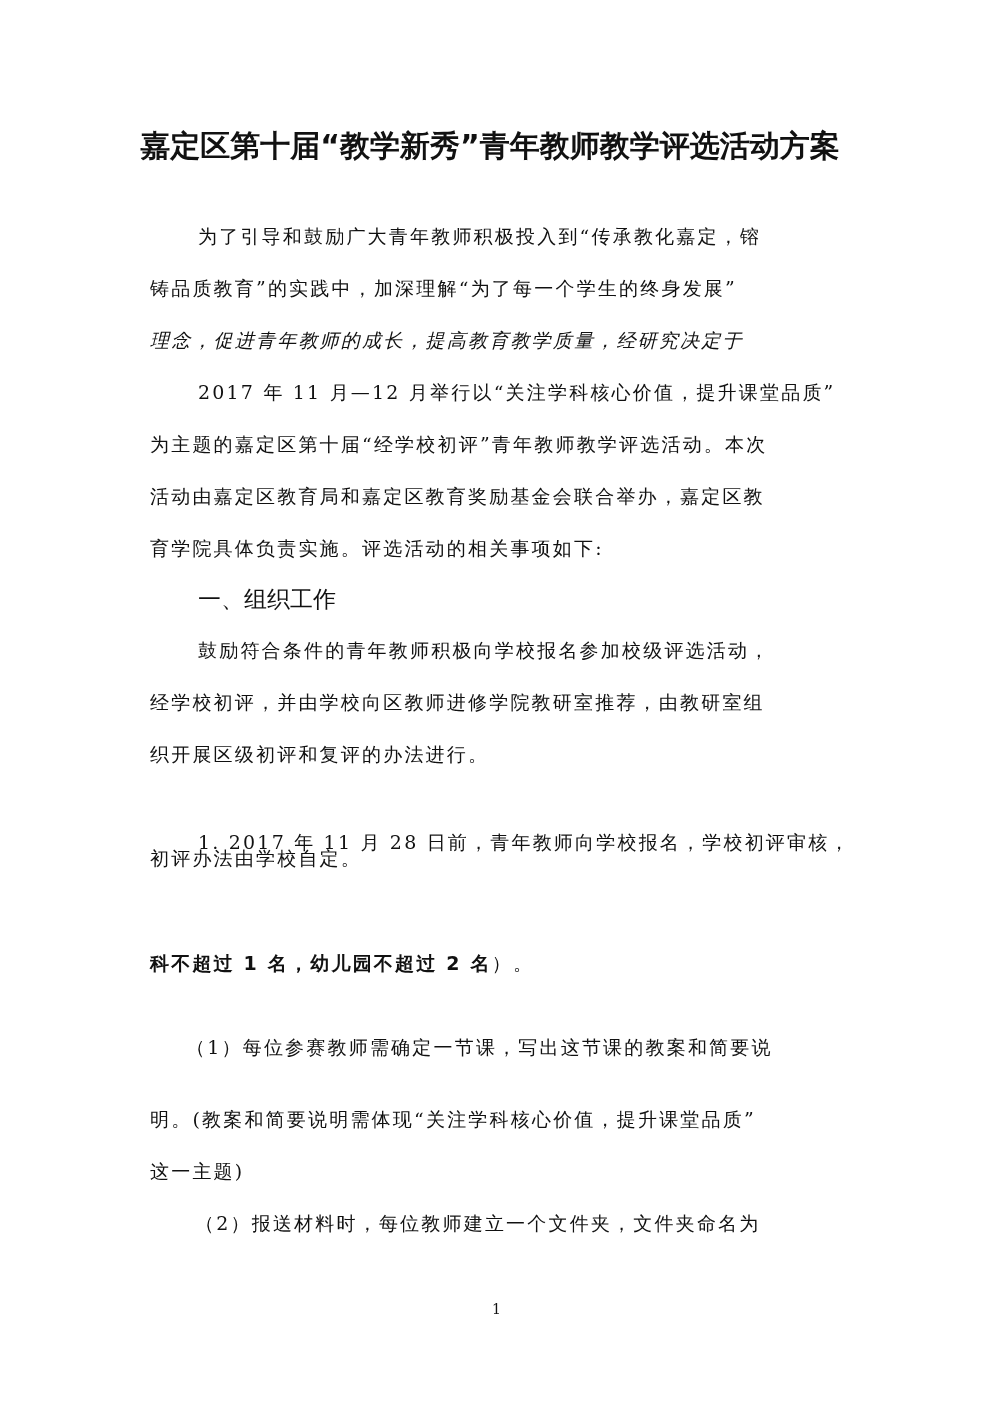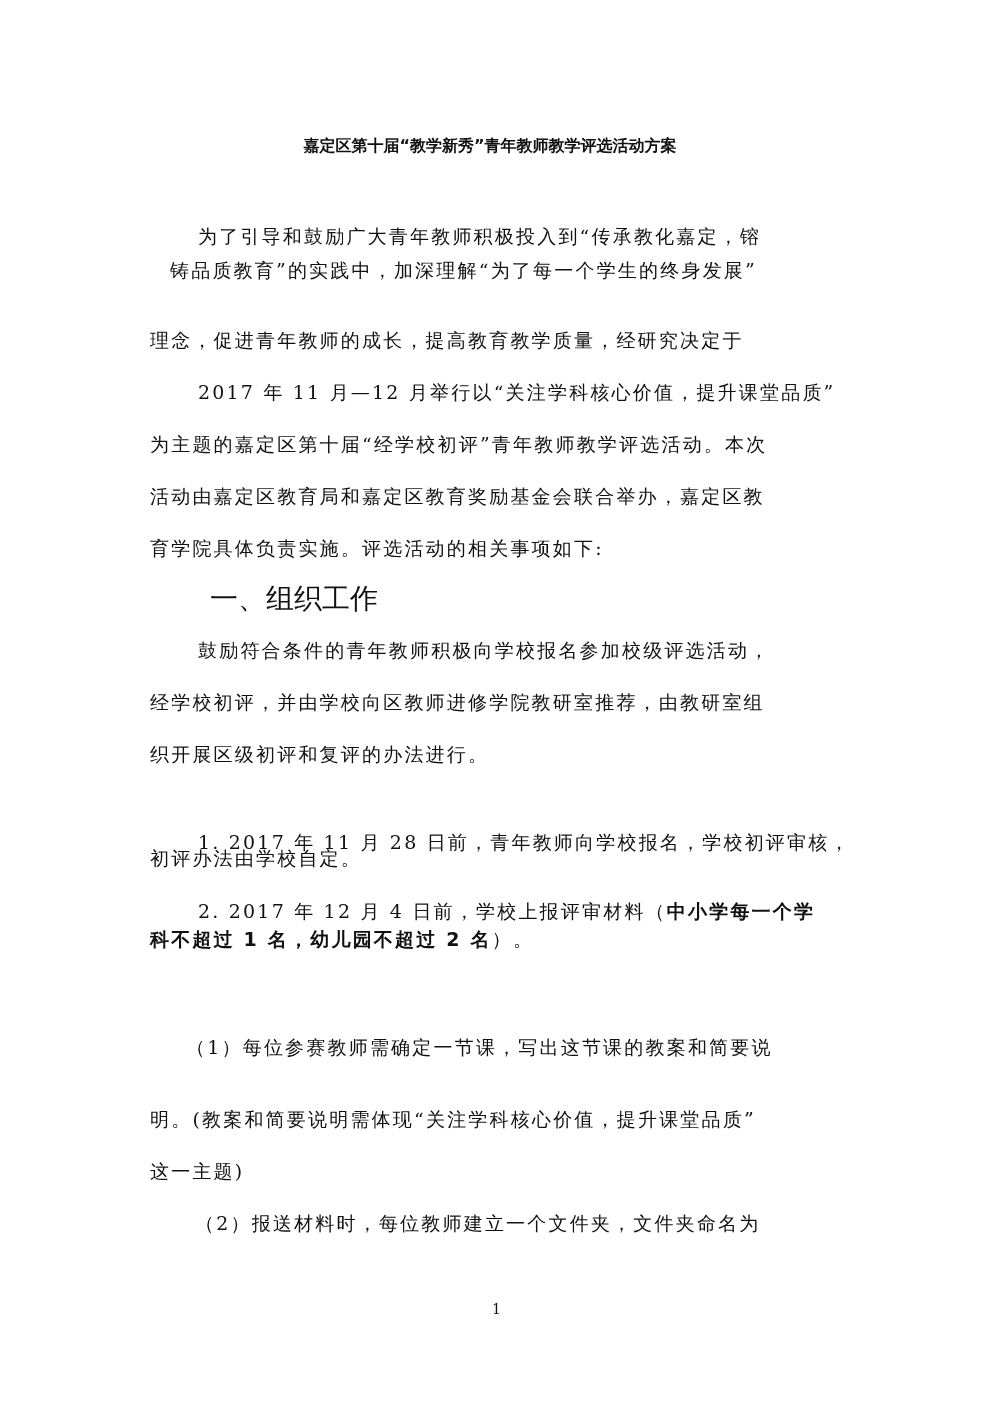--- a/index.html
+++ b/index.html
@@ -23,39 +23,39 @@
       background: #ffffff;
     }
     .title {
       position: absolute;
       left: 0;
       width: 980px;
       top: 128px;
       text-align: center;
       font-family: "DejaVu Sans", "Liberation Sans", sans-serif;
       font-weight: bold;
-      font-size: 16px;
+      font-size: 30px;
       letter-spacing: 0px;
       line-height: 36px;
       white-space: nowrap;
     }
     .line {
       position: absolute;
       left: 150px;
       font-size: 19px;
       line-height: 30px;
       white-space: nowrap;
       letter-spacing: 2.2px;
     }
     .indent { left: 198px; }
     .heading {
       position: absolute;
-      left: 210px;
+      left: 198px;
       font-family: "DejaVu Sans", "Liberation Sans", sans-serif;
-      font-size: 28px;
+      font-size: 23px;
       line-height: 32px;
       white-space: nowrap;
       text-align: center;
     }
     .bold {
       font-weight: bold;
       font-family: "DejaVu Sans", "Liberation Sans", sans-serif;
     }
     .page-number {
       position: absolute;
@@ -68,40 +68,37 @@
     }
   </style>
 </head>
 <body>
 
 <div class="page">
 
   <div class="title">嘉定区第十届“教学新秀”青年教师教学评选活动方案</div>
 
   <div class="line indent" style="top:221px;">为了引导和鼓励广大青年教师积极投入到“传承教化嘉定，镕</div>
-  <div class="line" style="top:255px;margin-left:20px;">铸品质教育”的实践中，加深理解“为了每一个学生的终身发展”</div>
-  <div class="line" style="top:325px;">理念，促进青年教师的成长，提高教育教学质量，经研究决定于</div>
+  <div class="line" style="top:273px;">铸品质教育”的实践中，加深理解“为了每一个学生的终身发展”</div>
+  <div class="line" style="top:325px;font-style:italic;">理念，促进青年教师的成长，提高教育教学质量，经研究决定于</div>
   <div class="line" style="top:377px;margin-left:48px;">2017 年 11 月—12 月举行以“关注学科核心价值，提升课堂品质”</div>
   <div class="line" style="top:429px;">为主题的嘉定区第十届“经学校初评”青年教师教学评选活动。本次</div>
   <div class="line" style="top:481px;">活动由嘉定区教育局和嘉定区教育奖励基金会联合举办，嘉定区教</div>
   <div class="line" style="top:533px;">育学院具体负责实施。评选活动的相关事项如下:</div>
 
   <div class="heading" style="top:583px;">一、组织工作</div>
 
   <div class="line indent" style="top:635px;">鼓励符合条件的青年教师积极向学校报名参加校级评选活动，</div>
   <div class="line" style="top:739px;">织开展区级初评和复评的办法进行。</div>
   <div class="line" style="top:687px;">经学校初评，并由学校向区教师进修学院教研室推荐，由教研室组</div>
 
   <div class="line indent" style="top:791px;margin-top:36px;">1. 2017 年 11 月 28 日前，青年教师向学校报名，学校初评审核，</div>
   <div class="line" style="top:843px;">初评办法由学校自定。</div>
 
-  <div class="line indent" style="top:896px;">
-    <span>2.   2017 年 12 月 4 日前，学校上报评审材料（</span><span class="bold">中小学每一个学</span>
-  </div>
-  <div class="line" style="top:924px;">
+  <div class="line" style="top:948px;">
     <span class="bold">科不超过 1 名，幼儿园不超过 2 名</span><span>）。</span>
   </div>
 
 
   <div class="line" style="top:1032px; left:186px;">（1）每位参赛教师需确定一节课，写出这节课的教案和简要说</div>
   <div class="line" style="top:1104px;">明。(教案和简要说明需体现“关注学科核心价值，提升课堂品质”</div>
   <div class="line" style="top:1156px;">这一主题)</div>
 
   <div class="line" style="top:1208px; left:195px;">（2）报送材料时，每位教师建立一个文件夹，文件夹命名为</div>
 

